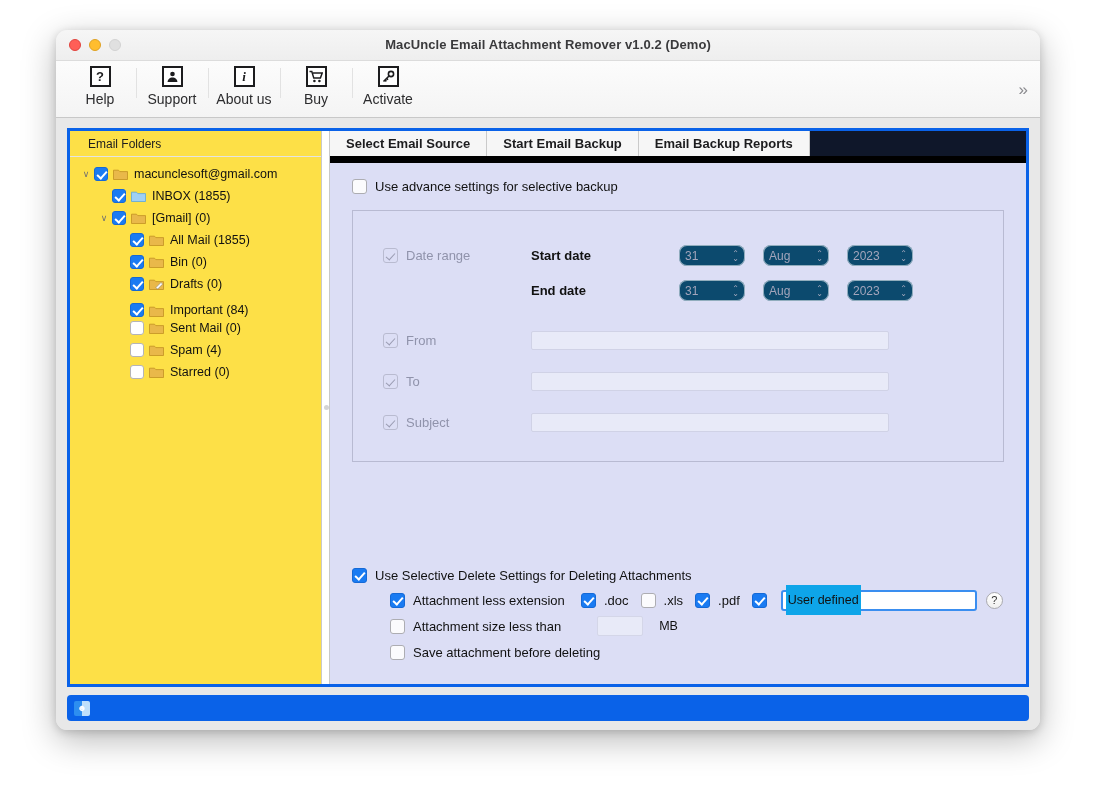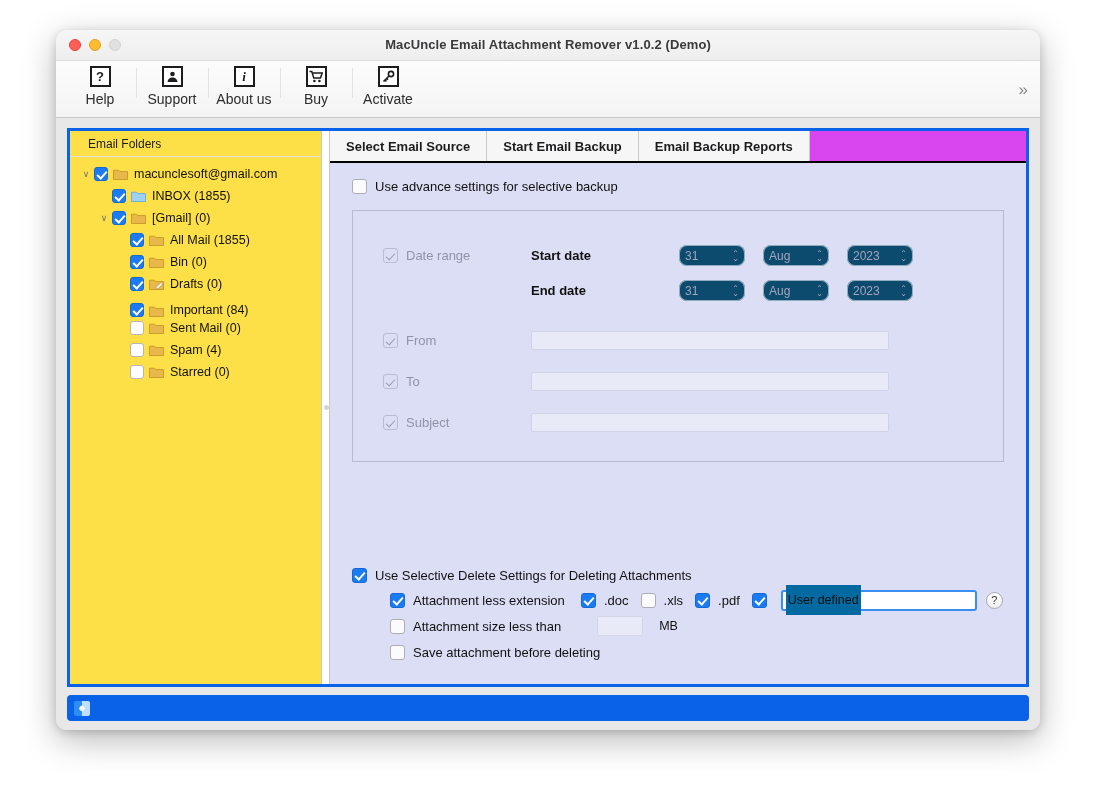--- a/index.html
+++ b/index.html
@@ -166,22 +166,22 @@
     position: absolute; left: 2px; top: 50%;
     width: 5px; height: 5px; border-radius: 50%;
     background: #d4d4d6; margin-top: -3px;
   }
 
   
   #main { flex: 1; background: #dcdef5; display: flex; flex-direction: column; min-width: 0; }
 
   #tabbar {
     height: 32px;
-    background: #d946ef;
-    border-bottom: 2px solid #000000;
+    background: #0f172a;
+    border-bottom: 7px solid #000000;
     display: flex;
     flex: none;
   }
   .tab {
     display: flex; align-items: center;
     padding: 0 16px;
     font-size: 13px; font-weight: bold;
     color: #1c1c1e;
     background: #f6f6f6;
     border-right: 1px solid #cacaca;
@@ -264,21 +264,21 @@
     width: 196px; height: 21px;
     border: 2px solid #3a8ef0;
     border-radius: 3px;
     background: #fff;
     display: flex; align-items: center;
     padding: 0 3px;
     margin-left: 6px;
   }
   #userdefined-text {
     font-size: 12.5px; color: #111;
-    background: #0369a1;
+    background: #0ea5e9;
     padding: 8px 2px;
   }
   #help-badge {
     width: 17px; height: 17px; border-radius: 50%;
     border: 1px solid #a9a9ae;
     background: linear-gradient(#ffffff,#f0f0f0);
     font-size: 11px; color: #333;
     display: flex; align-items: center; justify-content: center;
     margin-left: 9px;
     cursor: default;

